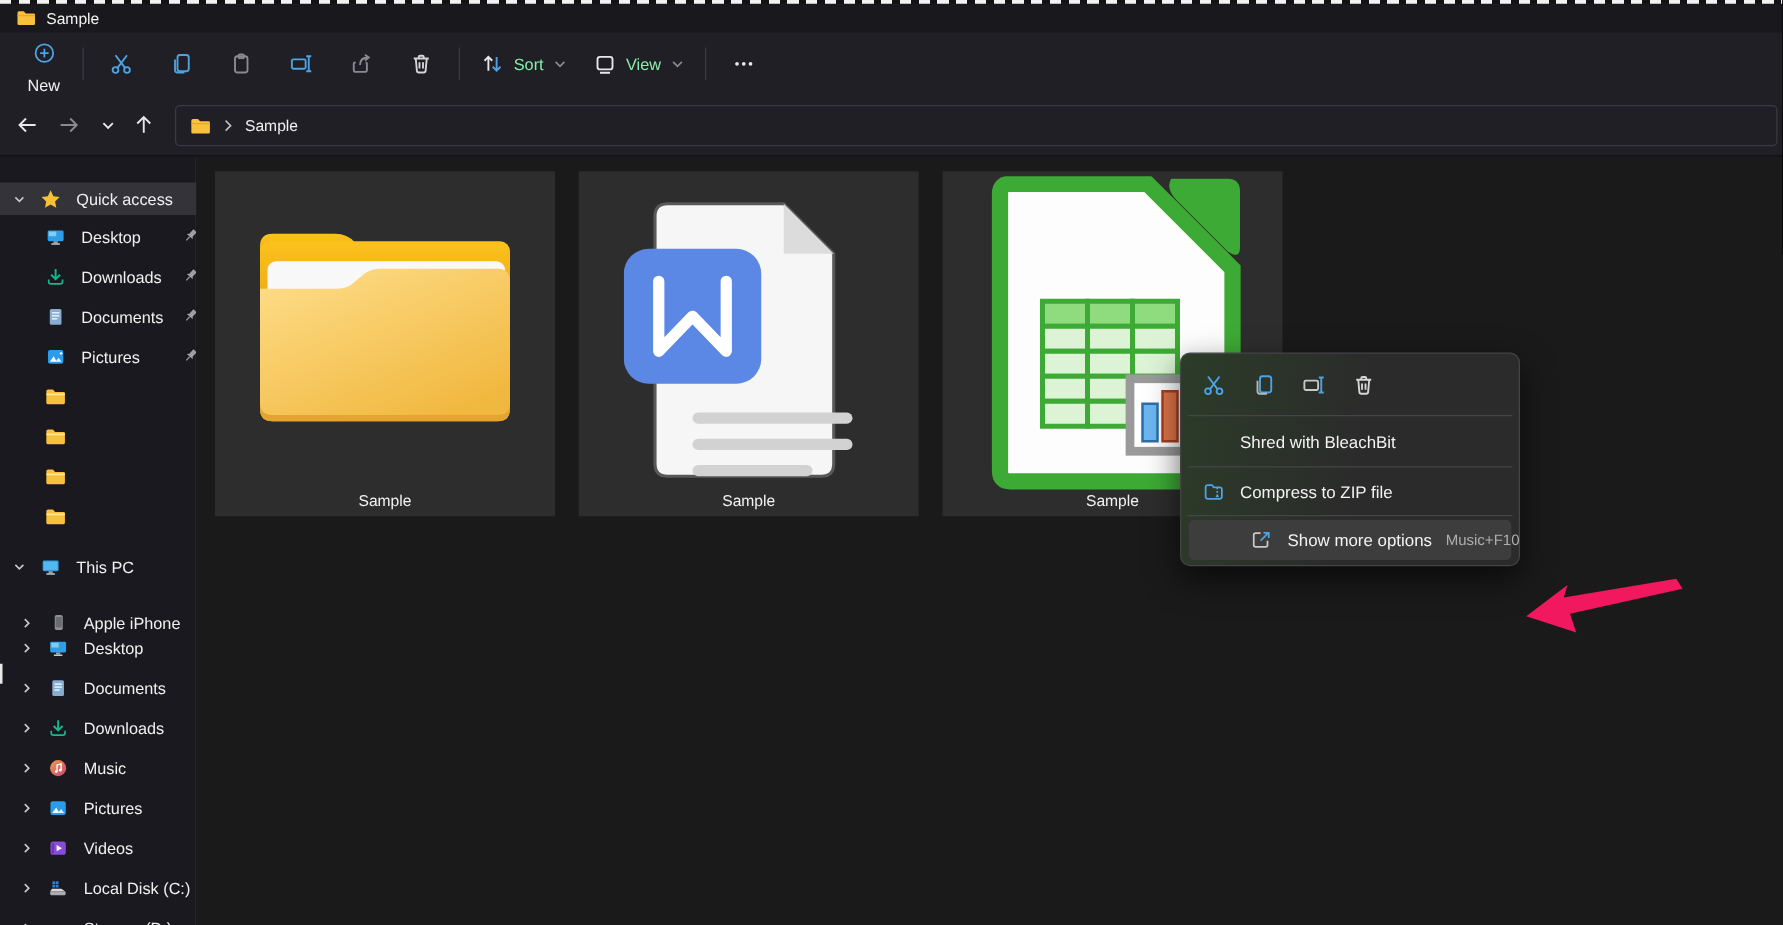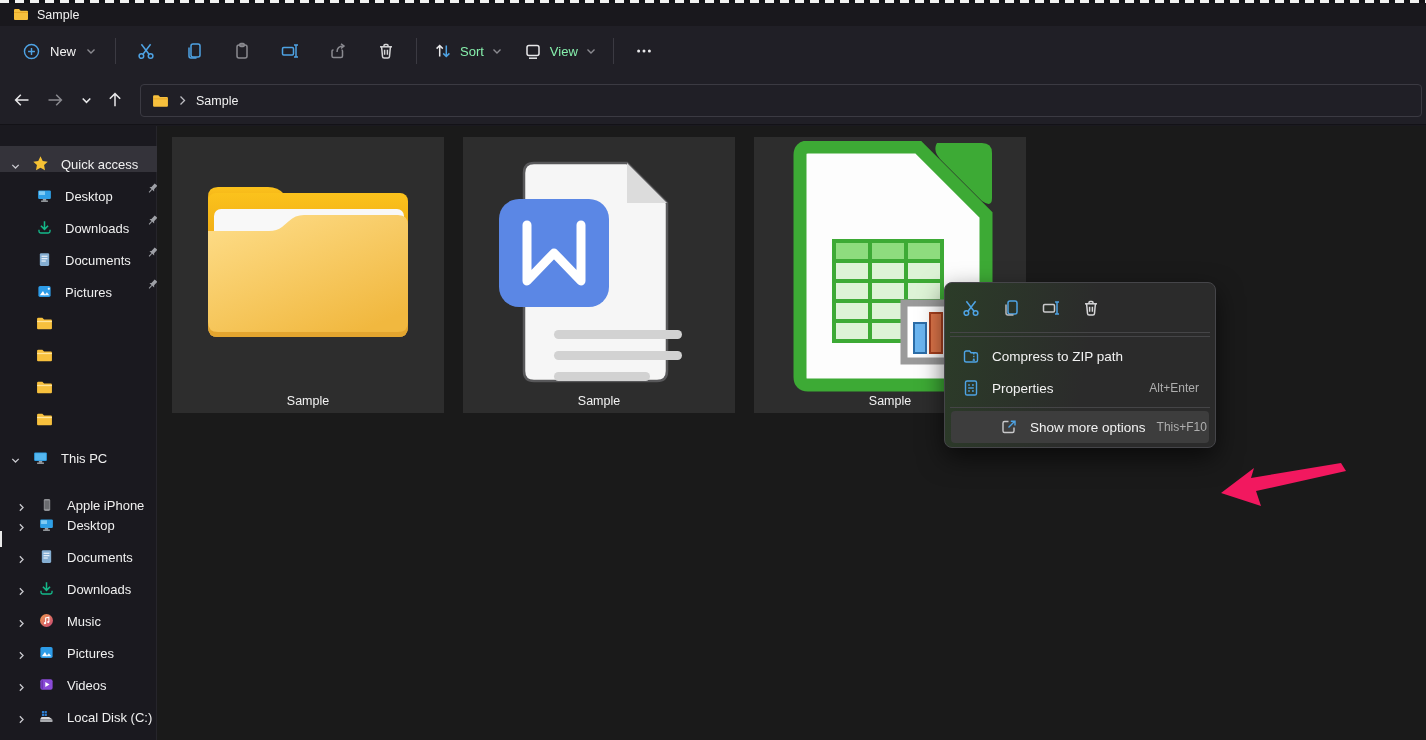--- a/index.html
+++ b/index.html
@@ -14,21 +14,21 @@
   .left-tick { position:absolute; left:0; top:531px; width:2px; height:16px; background:#e9e9e9; z-index:60; }
 
   
   .titlebar { position:absolute; top:3px; left:0; right:0; height:23px; background:#19181d;
     display:flex; align-items:center; gap:8px; padding-left:13px; }
   .tab-title { font-size:12.5px; color:#f2f2f2; }
 
   
   .toolbar { position:absolute; top:26px; left:0; right:0; height:50px; background:#201f26;
     display:flex; align-items:center; }
-  .tb-new { display:flex; align-items:center; gap:9px; padding:0 12px; height:36px; margin-left:10px; border-radius:4px; }
+  .tb-new { display:flex; align-items:center; gap:9px; padding:0 12px; height:36px; margin-left:10px; border-radius:4px;flex-direction:column; }
   .tb-new-label { font-size:13px; color:#f2f2f2; }
   .tb-sep { width:1px; height:26px; background:#3b3a42; margin:0 6px; }
   .tb-btn { width:48px; height:36px; display:flex; align-items:center; justify-content:center; border-radius:4px; }
   .tb-group { display:flex; align-items:center; gap:7px; padding:0 10px; height:36px; border-radius:4px; }
   .tb-group-label { font-size:13px; color:#86efac; }
   .ic-accent { color:#4ea3e4; }
   .ic-dim { color:#8a8a90; }
   .ic-light { color:#d6d6d8; }
   .ic-white { color:#e8e8ea; }
 
@@ -39,21 +39,21 @@
     justify-content:center; border-radius:4px; }
   .addressbar { position:absolute; left:140px; top:8px; height:33px; width:1282px;
     border:1px solid #3b3a42; border-radius:4px; background:#201f26;
     display:flex; align-items:center; gap:9px; padding:0 11px; }
   .crumb-text { font-size:12.5px; color:#f0f0f0; }
   .crumb-chev { color:#bdbdc2; font-size:13px; }
 
   
   .sidebar { position:absolute; top:126px; left:0; width:157px; bottom:0; background:#1a191f;
     border-right:1px solid #26252b; }
-  .side-row { position:absolute; left:0; width:168px; height:30px; display:flex; align-items:flex-end; font-size:13px; color:#f0f0f0; }
+  .side-row { position:absolute; left:0; width:168px; height:30px; display:flex; align-items:center; font-size:13px; color:#f0f0f0; }
   .side-header { height:26px; }
   .side-header.selected { background:#34333a; }
   .tw { width:14px; display:flex; justify-content:center; margin-left:8px; color:#c9c9ce; }
   .tw2 { margin-left:14px; }
   .side-ico { width:17px; height:17px; margin-left:10px; display:flex; align-items:center; justify-content:center; }
   .side-ico.indent { margin-left:16px; }
   .side-label { margin-left:12px; white-space:nowrap; }
   .pin { position:absolute; right:8px; top:7px; width:15px; height:15px; color:#9ea0a6; }
 
   
@@ -653,55 +653,46 @@
               <path d="M4 5.8 H16"></path>
               <path d="M8 5.8 V4.6 Q8 3.6 9 3.6 H11 Q12 3.6 12 4.6 V5.8"></path>
               <path d="M5.6 5.8 L6.5 15.5 Q6.6 17 8.1 17 H11.9 Q13.4 17 13.5 15.5 L14.4 5.8"></path>
               <path d="M8.6 8.7 V13.7 M11.4 8.7 V13.7"></path>
             </svg>
         </span>
       </div>
     </div>
     <div class="ctx-div"></div>
 
+    <div class="ctx-item no-icon">
+      <span class="mi-label">Shred with BleachBit</span>
+    </div>
     <div class="ctx-div"></div>
 
     <div class="ctx-item">
       <span class="mi-icon">
         <svg width="20" height="20" viewBox="0 0 20 20" fill="none" stroke="#4ea3e4" stroke-width="1.4">
             <path d="M3.5 6.8 Q3.5 5 5.3 5 H8.6 L10 6.8 H14.8 Q16.5 6.8 16.5 8.5 V14.2 Q16.5 16 14.8 16 H5.3 Q3.5 16 3.5 14.2 Z"></path>
             <path d="M12.8 7 V8.4 M12.8 9.8 V11.2 M12.8 12.6 V14"></path>
             <path d="M11.6 14.2 H14" stroke-width="1.2"></path>
           </svg>
       </span>
-      <span class="mi-label">Compress to ZIP path</span>
+      <span class="mi-label">Compress to ZIP file</span>
       <span class="mi-short"></span>
-    </div>
-    <div class="ctx-item">
-      <span class="mi-icon">
-        <svg width="20" height="20" viewBox="0 0 20 20" fill="none" stroke="#4ea3e4" stroke-width="1.4">
-            <rect x="4.5" y="3" width="11" height="14" rx="1.6"></rect>
-            <path d="M7.2 7 H8.8 M11 7 H12.8"></path>
-            <path d="M7.2 10 H12.8"></path>
-            <path d="M7.2 13 H8.8 M11 13 H12.8"></path>
-          </svg>
-      </span>
-      <span class="mi-label">Properties</span>
-      <span class="mi-short">Alt+Enter</span>
     </div>
     <div class="ctx-div"></div>
 
     <div class="ctx-item hl">
       <span class="mi-icon">
         <svg width="20" height="20" viewBox="0 0 20 20" fill="none">
             <path d="M9.5 4.5 H5.5 Q4 4.5 4 6 V14 Q4 15.5 5.5 15.5 H13.5 Q15 15.5 15 14 V10.5" stroke="#c9c9cb" stroke-width="1.4"></path>
             <path d="M9.5 10.5 L15.5 4.5 M11.8 4.2 H16 V8.4" stroke="#4ea3e4" stroke-width="1.4"></path>
           </svg>
       </span>
       <span class="mi-label">Show more options</span>
-      <span class="mi-short">This+F10</span>
+      <span class="mi-short">Music+F10</span>
     </div>
   </div>
 
   <svg class="annot" width="1426" height="740" viewBox="0 0 1426 740">
     <polygon points="1221,493 1254,468 1251,478 1341,463 1346,471 1256,491 1261,506" fill="#f2185f"></polygon>
   </svg>
 </div>
 
 </body></html>

